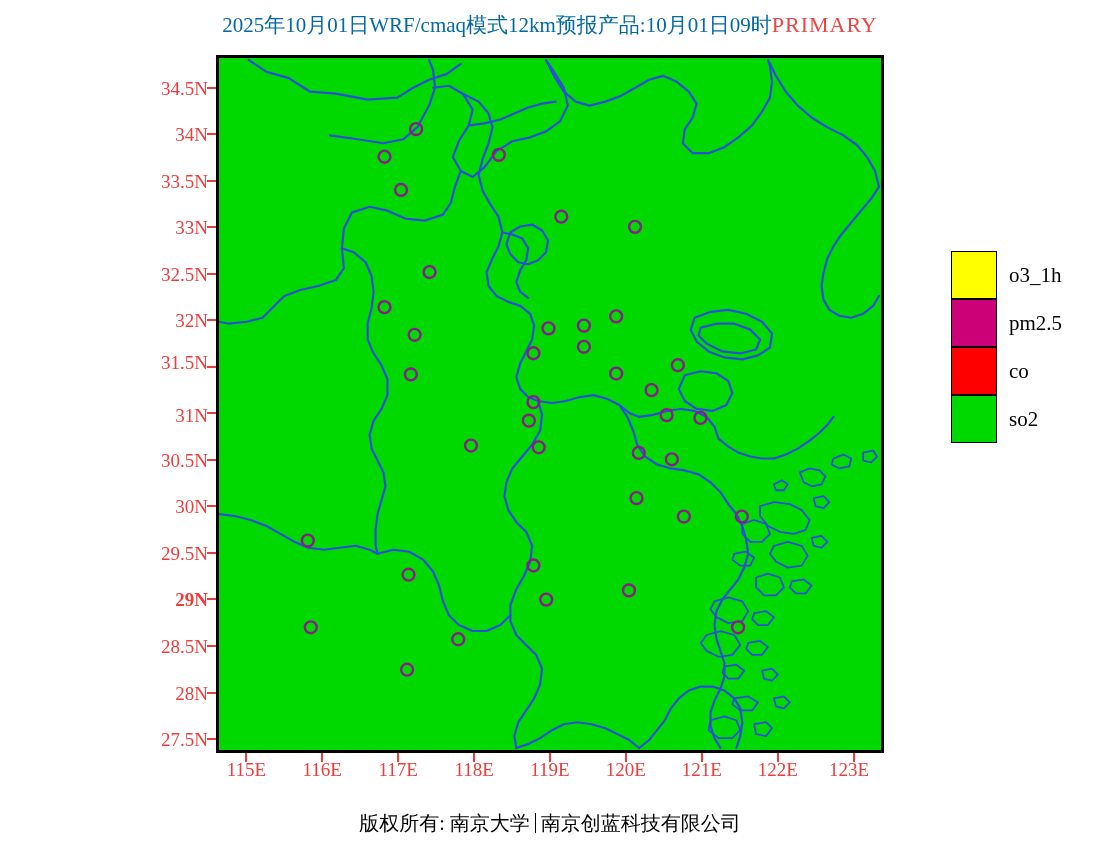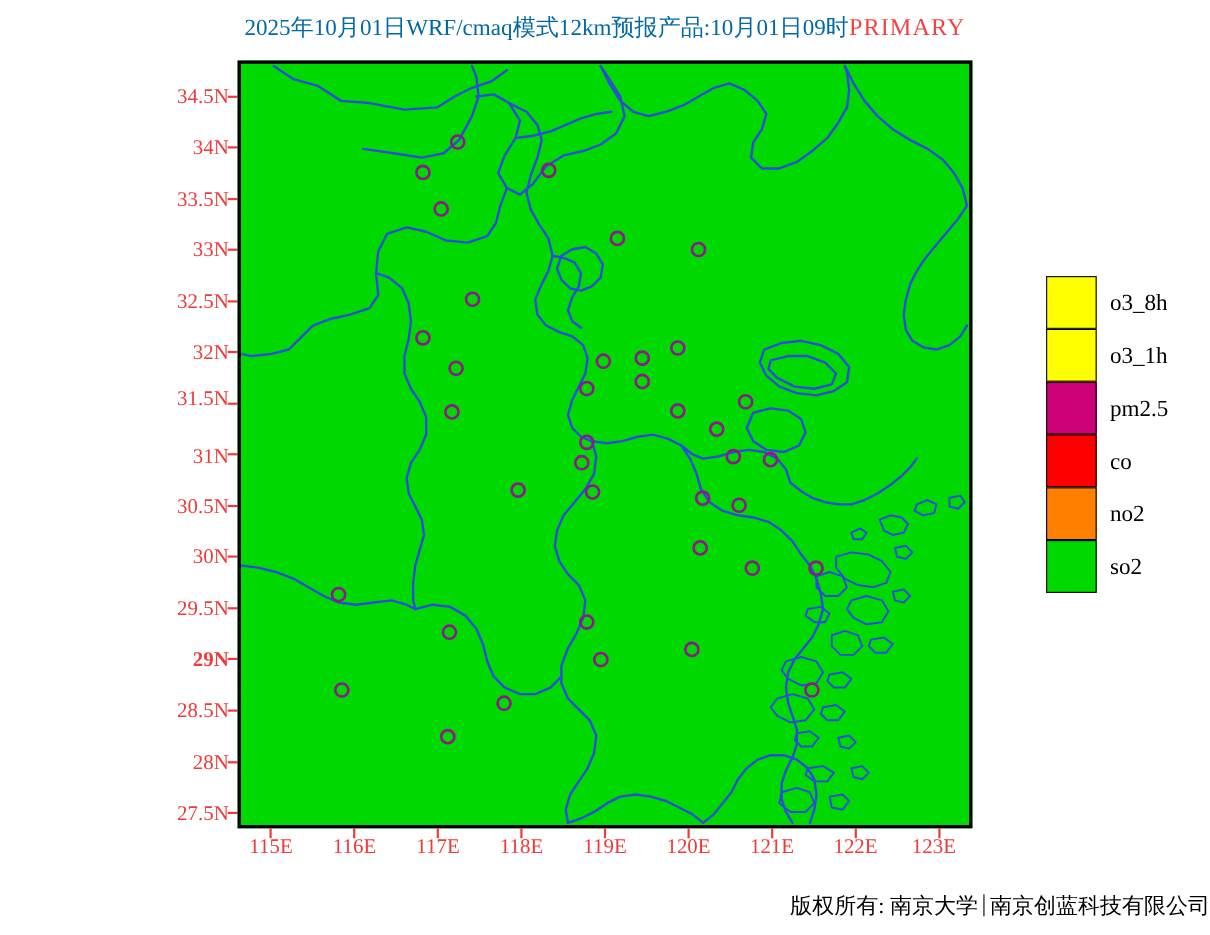--- a/index.html
+++ b/index.html
@@ -124,21 +124,21 @@
     font-size:21px;
     line-height:21px;
     white-space:nowrap;
   }
 
   
   #footer{
     position:absolute;
     left:0; top:810px;
     width:1100px;
-    text-align:right;
+    text-align:center;
     color:#000000;
     font-family:"Liberation Serif", serif;
     font-size:20px;
     white-space:nowrap;
   }
   #footer-sep{
     display:inline-block;
     width:1px;
     height:20px;
     background:#000000;
@@ -316,39 +316,31 @@
     <div class="xtick" style="left: 334px;">119E</div>
     <div class="xtick" style="left: 409.909px;">120E</div>
     <div class="xtick" style="left: 485.818px;">121E</div>
     <div class="xtick" style="left: 561.727px;">122E</div>
     <div class="xtick" style="left: 633px; text-align: right;">123E</div>
   </div>
 
 <div id="legend">
     <div class="legend-row">
       <div class="legend-swatch" style="background: rgb(255, 255, 0);"></div>
-      <div class="legend-label">o3_8h</div>
-    </div>
-    <div class="legend-row">
-      <div class="legend-swatch" style="background: rgb(255, 255, 0);"></div>
       <div class="legend-label">o3_1h</div>
     </div>
     <div class="legend-row">
       <div class="legend-swatch" style="background: rgb(204, 0, 119);"></div>
       <div class="legend-label">pm2.5</div>
     </div>
     <div class="legend-row">
       <div class="legend-swatch" style="background: rgb(255, 0, 0);"></div>
       <div class="legend-label">co</div>
     </div>
     <div class="legend-row">
-      <div class="legend-swatch" style="background: rgb(255, 128, 0);"></div>
-      <div class="legend-label">no2</div>
-    </div>
-    <div class="legend-row">
       <div class="legend-swatch" style="background: rgb(0, 217, 0);"></div>
       <div class="legend-label">so2</div>
     </div>
   </div>
 
 <div id="footer">
   <span>版权所有: 南京大学</span><span id="footer-sep"></span><span>南京创蓝科技有限公司</span>
 </div>
 
 </body></html>

